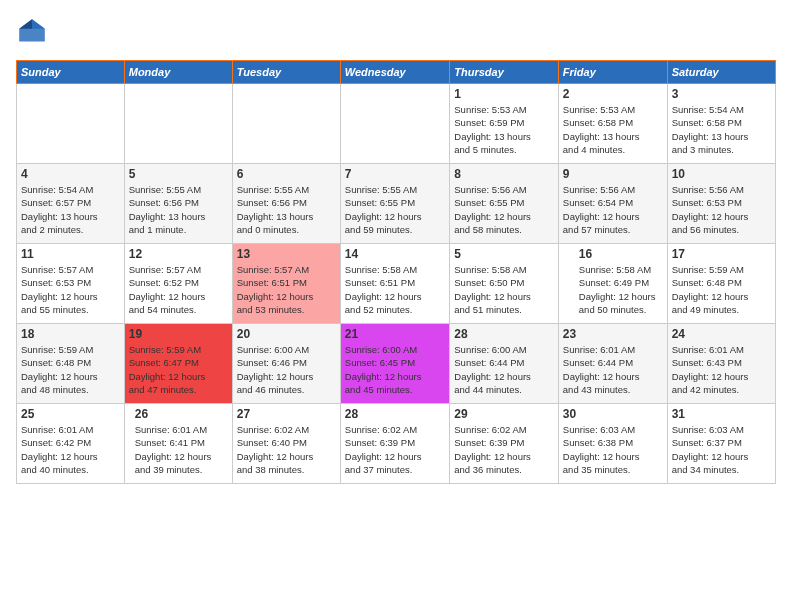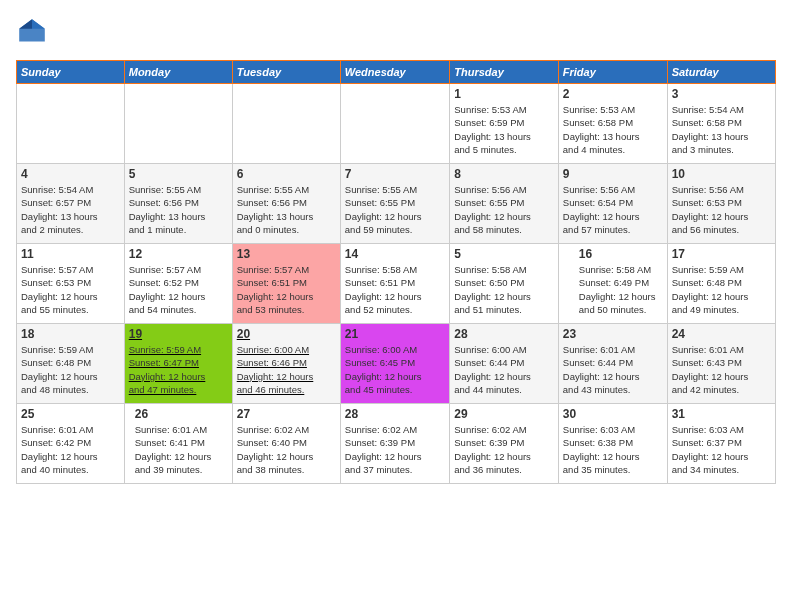--- a/index.html
+++ b/index.html
@@ -262,28 +262,28 @@
         </td>
       </tr>
       <tr>
         <td style="background-color: rgb(245, 245, 245);">
           <span class="day-number">18</span>
           <div class="day-info" style="white-space: pre-line;">Sunrise: 5:59 AM
 Sunset: 6:48 PM
 Daylight: 12 hours
 and 48 minutes.</div>
         </td>
-        <td style="background-color: #84cc16; text-decoration: underline;">
+        <td style="background-color: #ef4444;">
           <span class="day-number">19</span>
           <div class="day-info" style="white-space: pre-line;">Sunrise: 5:59 AM
 Sunset: 6:47 PM
 Daylight: 12 hours
 and 47 minutes.</div>
         </td>
-        <td style="background-color: rgb(245, 245, 245); text-decoration: underline;">
+        <td style="background-color: rgb(245, 245, 245);">
           <span class="day-number">20</span>
           <div class="day-info" style="white-space: pre-line;">Sunrise: 6:00 AM
 Sunset: 6:46 PM
 Daylight: 12 hours
 and 46 minutes.</div>
         </td>
         <td style="background-color: #d946ef; margin-left: 26px;">
           <span class="day-number">21</span>
           <div class="day-info" style="white-space: pre-line;">Sunrise: 6:00 AM
 Sunset: 6:45 PM

